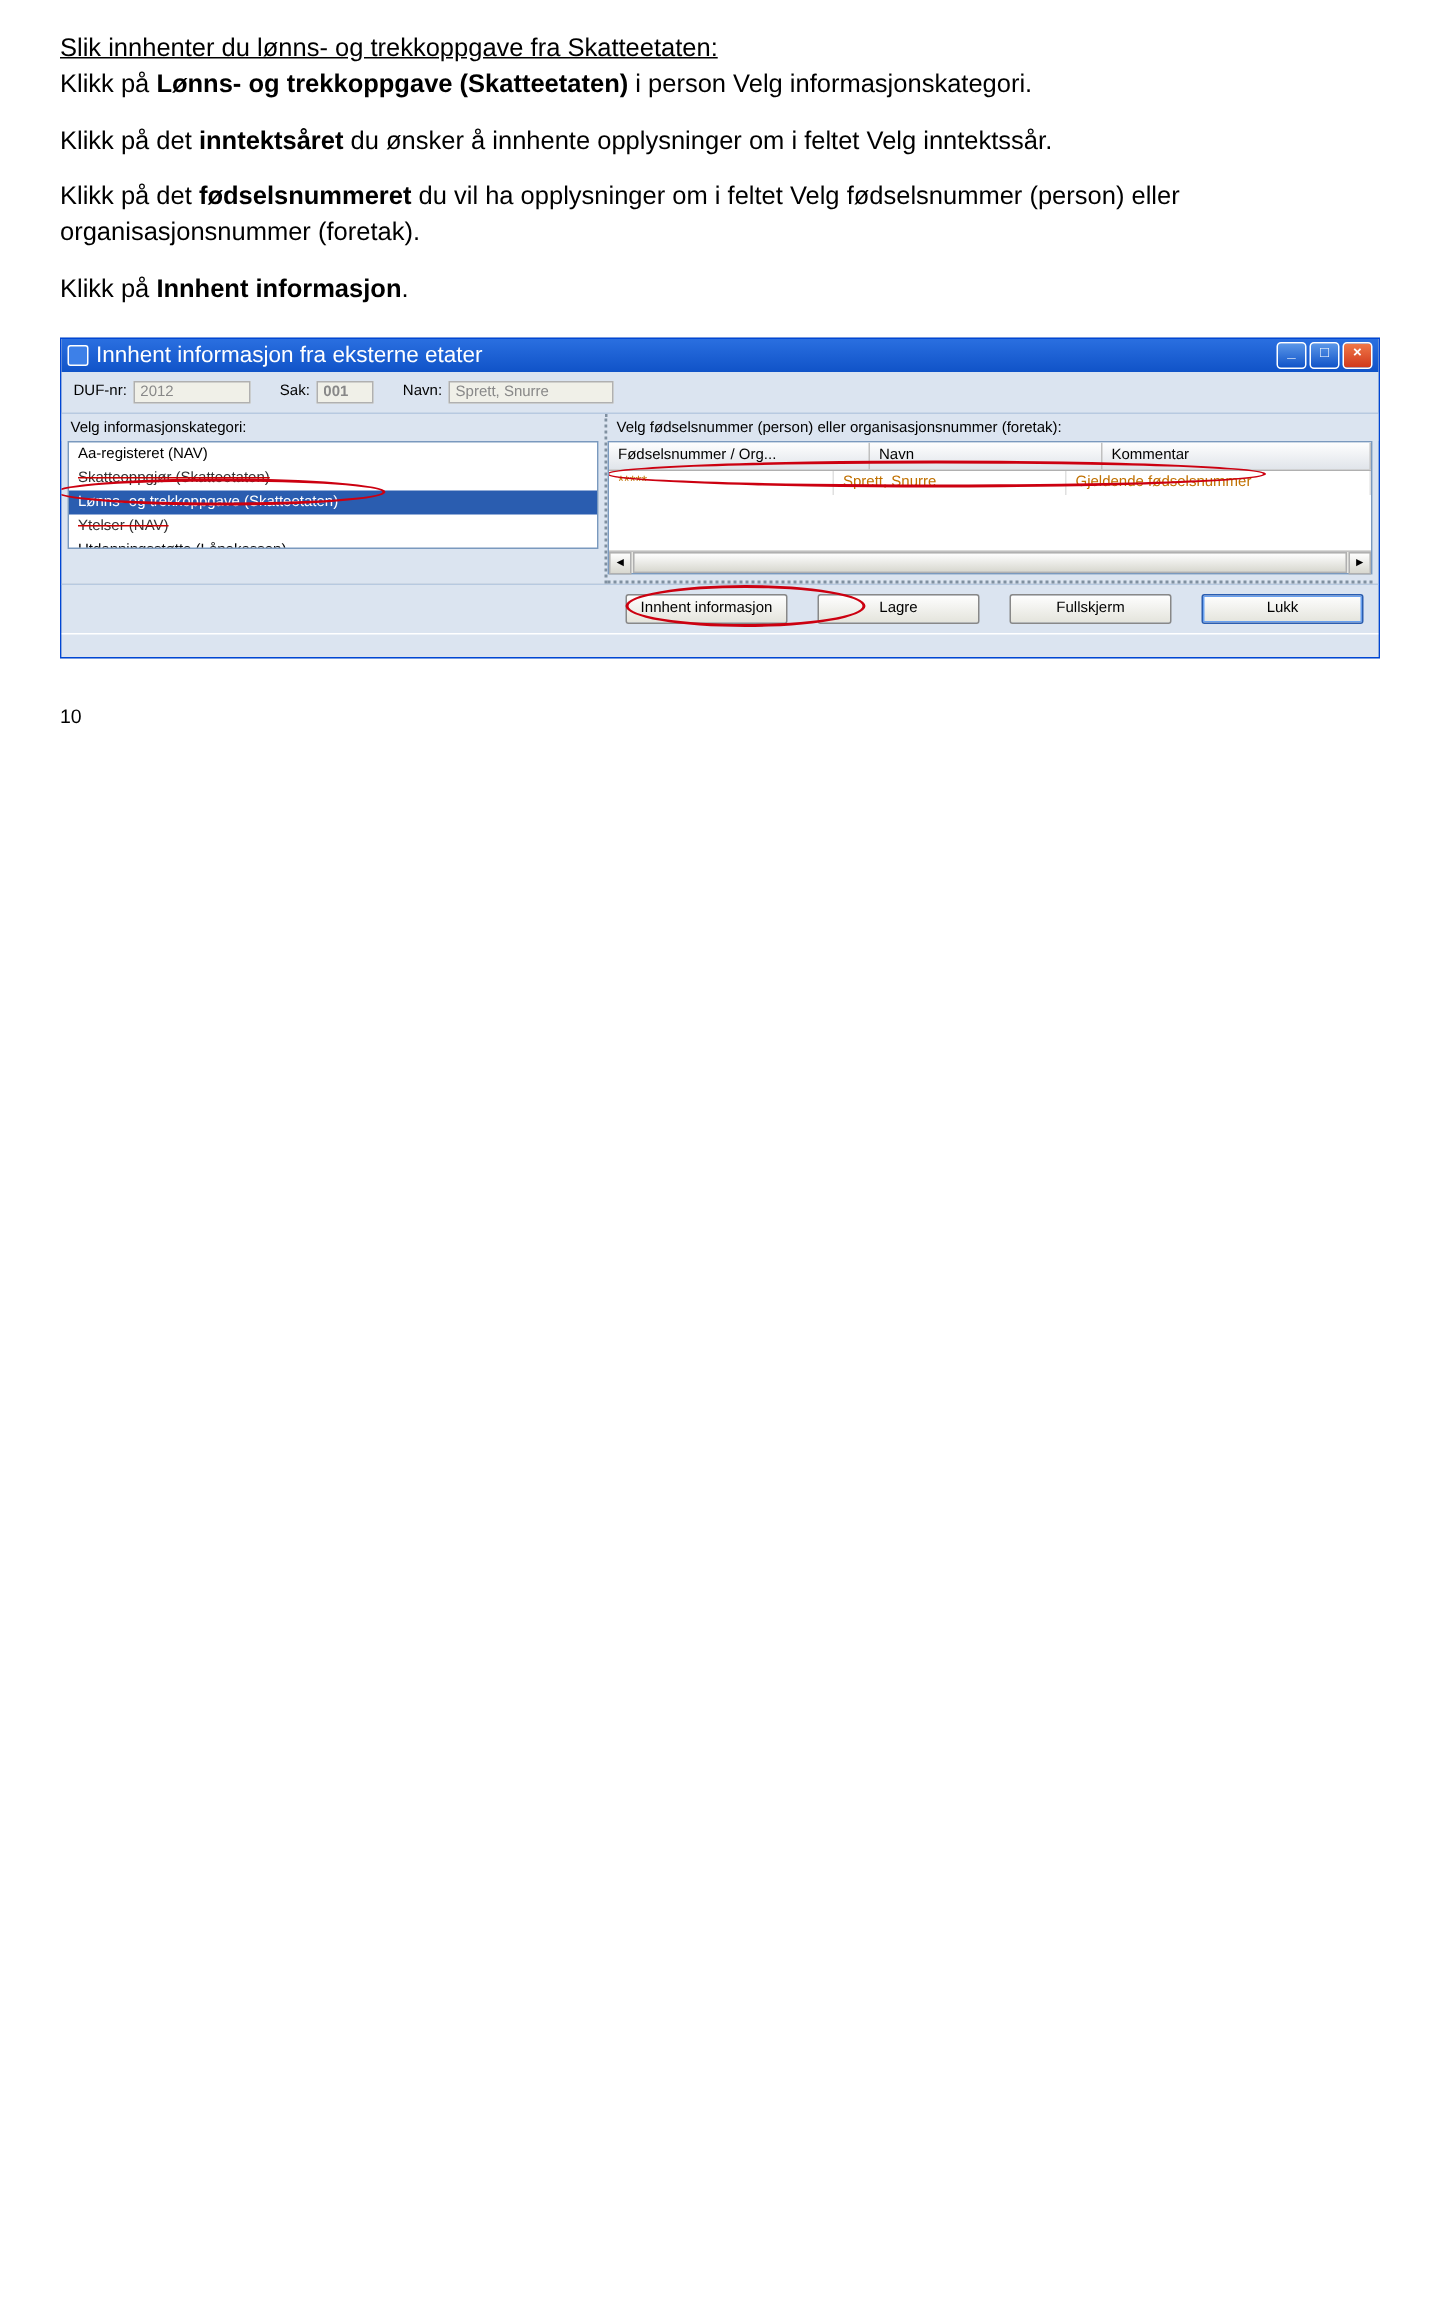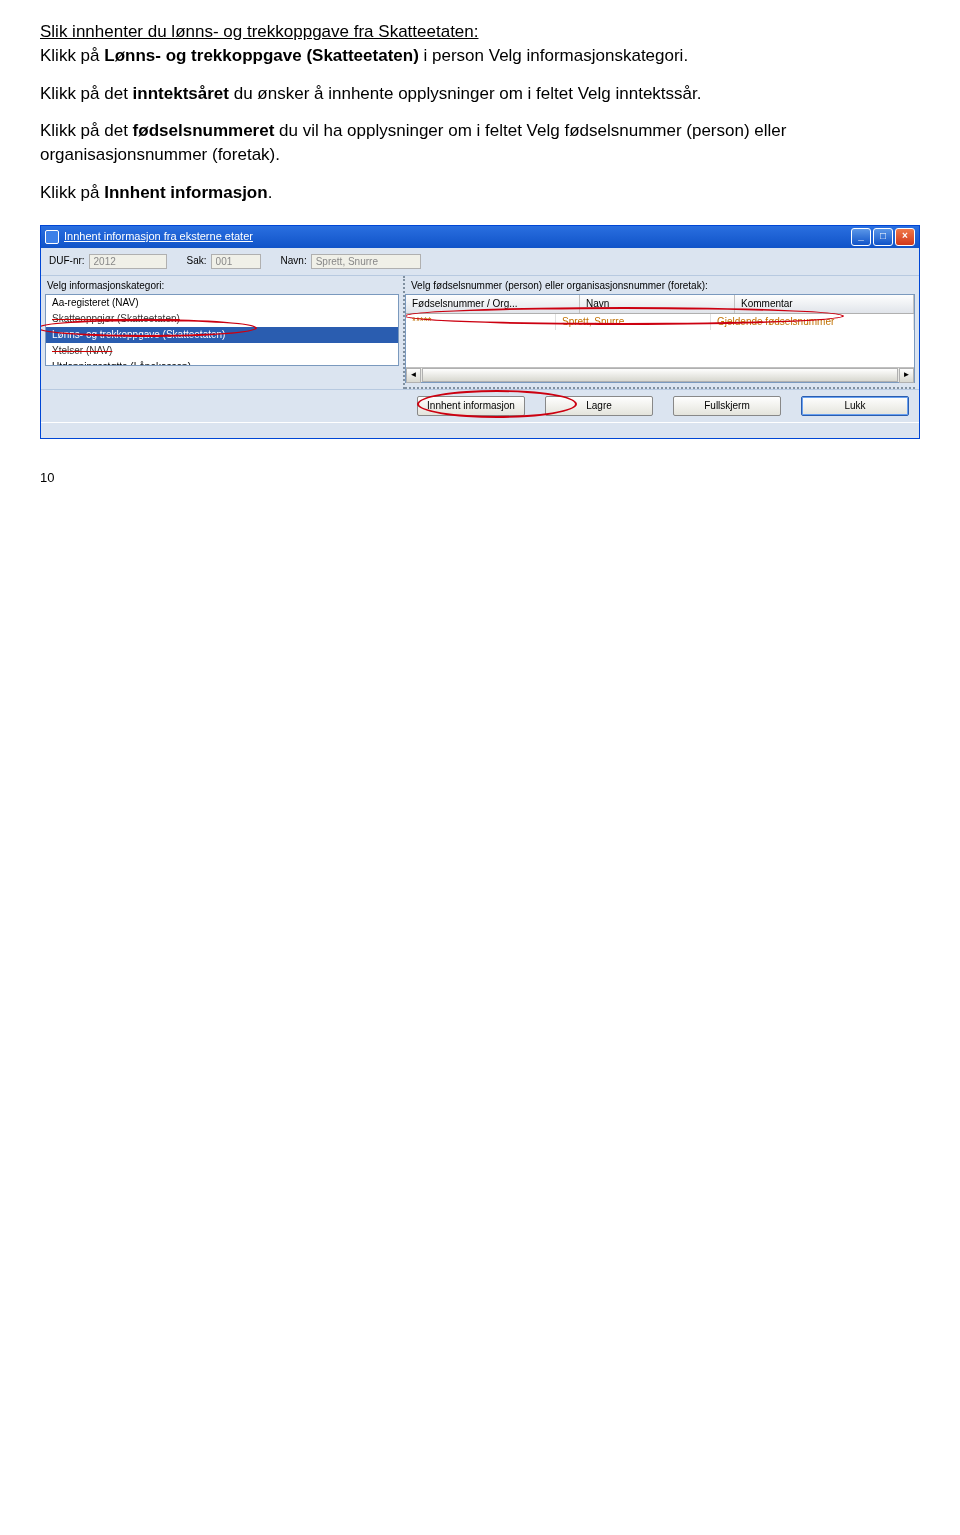--- a/index.html
+++ b/index.html
@@ -47,22 +47,21 @@
     }
     .titlebar-icon {
       width: 14px;
       height: 14px;
       background: #3d80e8;
       border: 1px solid #fff;
       border-radius: 2px;
     }
     .titlebar-title {
       font-weight: normal;
-      font-size: 11px;
-      text-decoration: underline;
+      font-size: 15px;
     }
     .window-controls {
       display: flex;
       gap: 2px;
     }
     .winbtn {
       width: 20px;
       height: 18px;
       border: 1px solid #fff;
       border-radius: 3px;
@@ -89,21 +88,21 @@
       gap: 4px;
     }
     .header-field input {
       font-size: 10px;
       background: #f0f0e8;
       border: 1px solid #b0b0b0;
       color: #888;
       padding: 1px 4px;
     }
     .duf-input { width: 78px; }
-    .sak-input { width: 50px; }
+    .sak-input { width: 38px; font-weight: bold; }
     .navn-input { width: 110px; }
     .panel-label {
       font-size: 10px;
       padding: 3px 6px 1px 6px;
       background: #dbe4f0;
     }
     .listbox {
       background: #fff;
       border: 1px solid #7a99be;
       margin: 0 4px 4px 4px;

